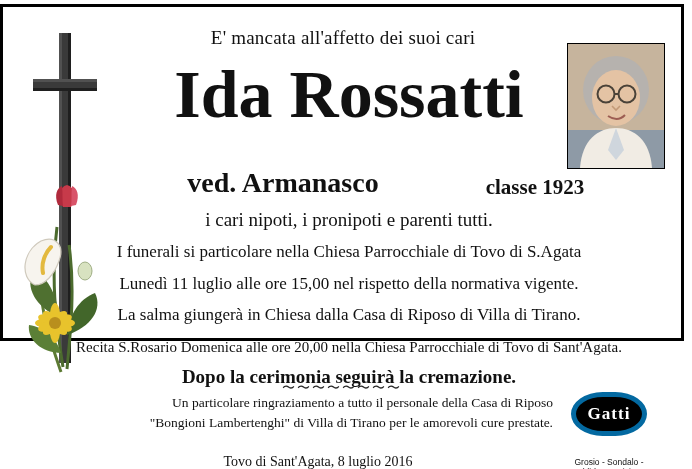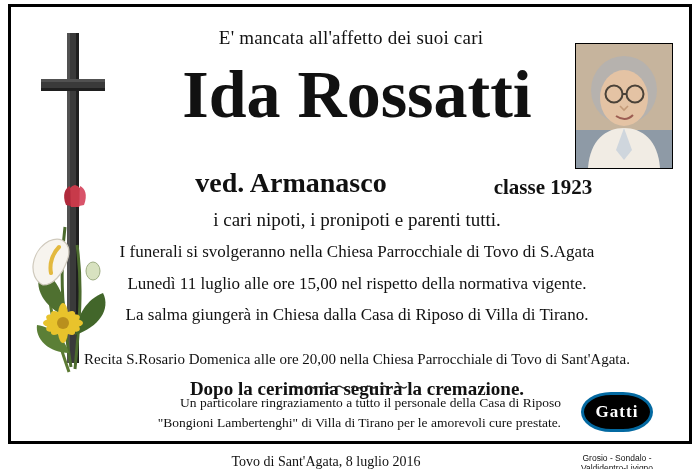--- a/index.html
+++ b/index.html
@@ -12,24 +12,24 @@
     width: 692px;
     height: 469px;
     background: #ffffff;
     overflow: hidden;
     font-family: "Liberation Serif", serif;
     color: #111111;
   }
   
   #frame {
     position: absolute;
-    left: 8px;
+    left: 0;
     top: 4px;
     width: 684px;
-    height: 440px;
+    height: 337px;
     border: 3px solid #000000;
     box-sizing: border-box;
     background: #ffffff;
   }
 
   
   #cross {
     position: absolute;
     left: 30px;
     top: 26px;
@@ -117,21 +117,21 @@
 
   #body {
     position: absolute;
     left: 56px;
     top: 200px;
     width: 580px;
     text-align: center;
   }
   #body .p1 { font-size: 19px; line-height: 1.34; }
   #body .p2 { font-size: 17px; line-height: 1.36; margin-top: 8px; }
-  #body .p3 { font-size: 15px; line-height: 1.4; margin-top: 23px; }
+  #body .p3 { font-size: 15px; line-height: 1.4; margin-top: 11px; }
   #body .p4 { font-size: 19px; font-weight: bold; margin-top: 8px; }
 
   #swirl {
     position: absolute;
     left: 0; right: 0;
     top: 372px;
     text-align: center;
     font-size: 13px;
     color: #222;
     letter-spacing: 2px;
@@ -166,21 +166,21 @@
     position: absolute;
     right: 14px;
     top: 385px;
     width: 116px;
     text-align: center;
   }
   #agency .badge {
     width: 66px;
     height: 34px;
     margin: 0 auto;
-    border: 3px solid #0369a1;
+    border: 5px solid #0369a1;
     border-radius: 50%/60%;
     background: #000;
     color: #fff;
     font-size: 17px;
     font-weight: bold;
     line-height: 34px;
     letter-spacing: 1px;
     font-family: "Liberation Serif", serif;
   }
   #agency .towns {
@@ -271,21 +271,21 @@
     <div id="line-top" class="center">E' mancata all'affetto dei suoi cari</div>
 
     <div id="name" class="center">Ida Rossatti</div>
 
     <div id="ved" class="center">ved. Armanasco</div>
 
     <div id="classe" class="center">classe 1923</div>
 
     <div id="body">
       <div class="p1">i cari nipoti, i pronipoti e parenti tutti.</div>
-      <div class="p2">I funerali si svolgeranno nella Chiesa Parrocchiale di Tovo di S.Agata</div>
+      <div class="p2">I funerali si particolare nella Chiesa Parrocchiale di Tovo di S.Agata</div>
       <div class="p2">Lunedì 11 luglio alle ore 15,00 nel rispetto della normativa vigente.</div>
       <div class="p2">La salma giungerà in Chiesa dalla Casa di Riposo di Villa di Tirano.</div>
       <div class="p3">Recita S.Rosario Domenica alle ore 20,00 nella Chiesa Parrocchiale di Tovo di Sant'Agata.</div>
       <div class="p4">Dopo la cerimonia seguirà la cremazione.</div>
     </div>
 
     <div id="swirl">〜〜〜〜〜〜〜〜</div>
 
     <div id="thanks">
       <div>Un particolare ringraziamento a tutto il personale della Casa di Riposo</div>

